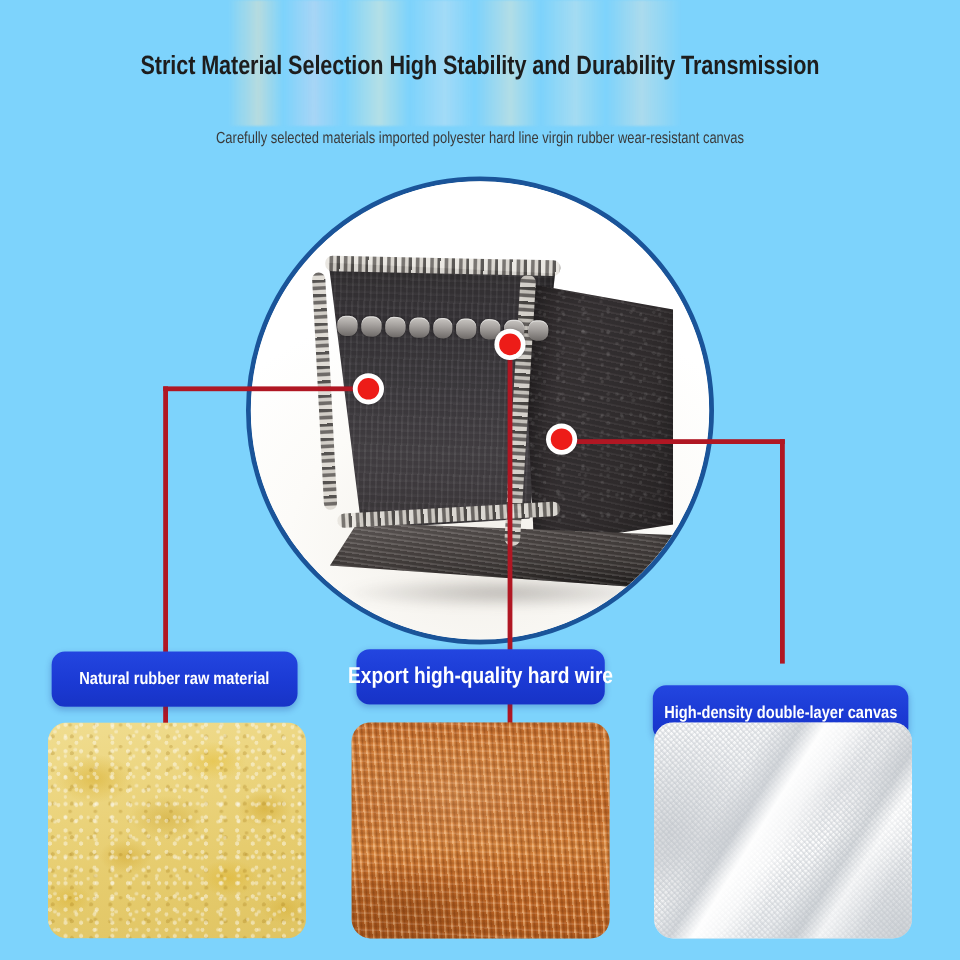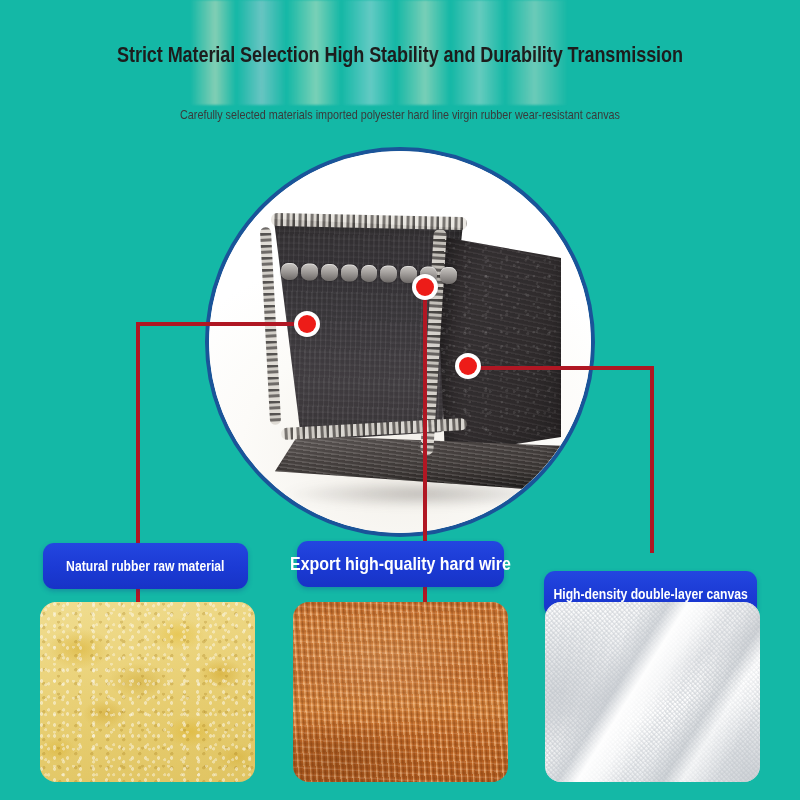--- a/index.html
+++ b/index.html
@@ -8,21 +8,21 @@
     padding: 0;
     background: #ffffff;
   }
   body {
     font-family: "Liberation Sans", sans-serif;
   }
   #stage {
     position: relative;
     width: 800px;
     height: 800px;
-    background: #14b8a6;
+    background: #7dd3fc;
     overflow: hidden;
   }
 
   
   .bg-wash {
     position: absolute;
     left: 190px;
     top: 0px;
     width: 420px;
     height: 105px;

